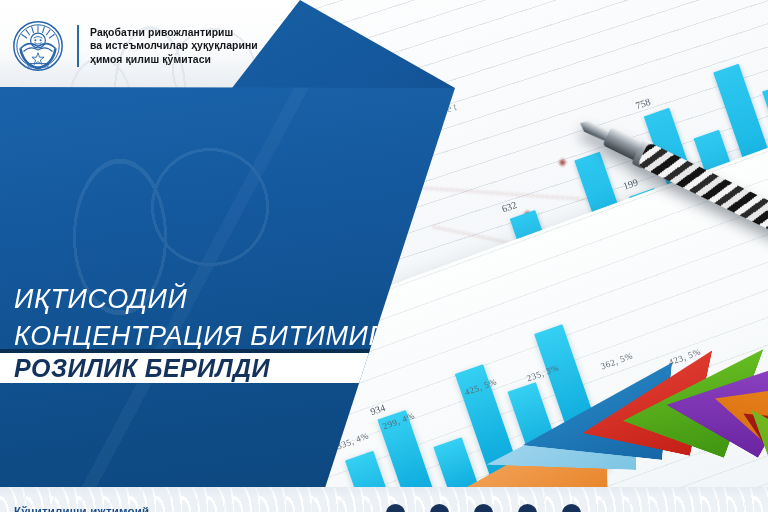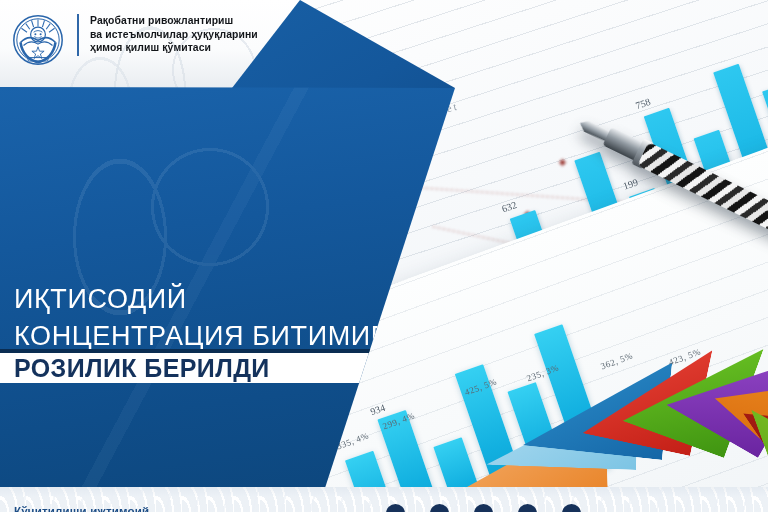--- a/index.html
+++ b/index.html
@@ -79,36 +79,36 @@
   .header{position:absolute;left:0;top:0;width:768px;height:88px;
      background:linear-gradient(180deg,#ffffff 0%,#fbfcfd 55%,#e9edf1 100%);
      overflow:hidden;
      clip-path:polygon(0 0,300px 0,232px 88px,0 88px);}
   .hdr-pattern{position:absolute;inset:0;opacity:.5;
      background:
        radial-gradient(ellipse 46px 84px at 150px 92px,transparent 0 34px,rgba(205,214,224,.9) 34px 36px,transparent 36px),
        radial-gradient(ellipse 70px 70px at 214px 70px,transparent 0 40px,rgba(205,214,224,.85) 40px 42px,transparent 42px),
        radial-gradient(ellipse 40px 60px at 100px 105px,transparent 0 30px,rgba(208,217,226,.8) 30px 32px,transparent 32px),
        linear-gradient(118deg,transparent 0 60%,rgba(216,224,232,.55) 60% 62%,transparent 62%);}
-  .hdr-inner{position:absolute;left:0;top:6px;display:flex;align-items:flex-start;gap:11px;padding:8px 0 0 12px;}
+  .hdr-inner{position:absolute;left:0;top:12px;display:flex;align-items:center;gap:11px;padding:8px 0 0 12px;}
 
   .emblem{width:52px;height:52px;flex:0 0 52px;position:relative;}
   .divider{width:2px;height:42px;background:#2f67a8;flex:0 0 2px;margin-left:2px;}
   .org-name{font-size:10.4px;line-height:13.6px;color:#13161a;font-weight:700;
      letter-spacing:.1px;white-space:pre-line;max-width:215px;}
 
   
   .wedge{position:absolute;left:0;top:0;width:768px;height:90px;
      background:linear-gradient(150deg,#1b66ad 0%,#14579b 55%,#0d457f 100%);
      clip-path:polygon(300px 0,455px 88px,232px 88px);}
 
   
   .panel{position:absolute;left:0;top:87px;width:768px;height:401px;
      background:linear-gradient(172deg,#1a63ab 0%,#14589c 32%,#0f4d89 68%,#0c4478 100%);
-     clip-path:polygon(0 0,455px 1px,325px 401px,0 401px);}
+     clip-path:polygon(0 0,455px 1px,325px 401px,0 401px);font-style:italic;}
   .panel-ghost{position:absolute;inset:0;opacity:.10;
      background:
        radial-gradient(ellipse 60px 100px at 120px 150px,transparent 0 44px,#cfe2f5 44px 47px,transparent 47px),
        radial-gradient(ellipse 90px 90px at 210px 120px,transparent 0 56px,#cfe2f5 56px 59px,transparent 59px),
        linear-gradient(118deg,transparent 0 30%,rgba(200,224,248,.5) 30% 31.5%,transparent 31.5%);}
 
   .titleblock{position:absolute;left:0;top:194px;width:440px;}
   .tline{color:#ffffff;font-size:27px;line-height:37px;font-weight:300;
      letter-spacing:.6px;padding-left:14px;white-space:nowrap;}
   .navystrip{position:absolute;left:0;top:262px;width:412px;height:5px;background:#0a2d52;}

